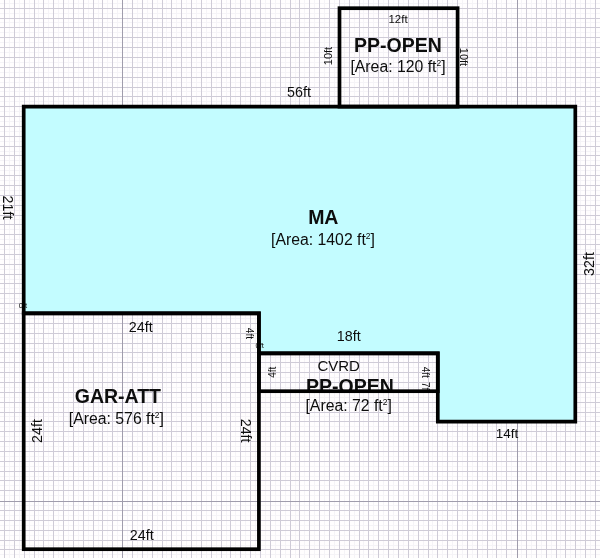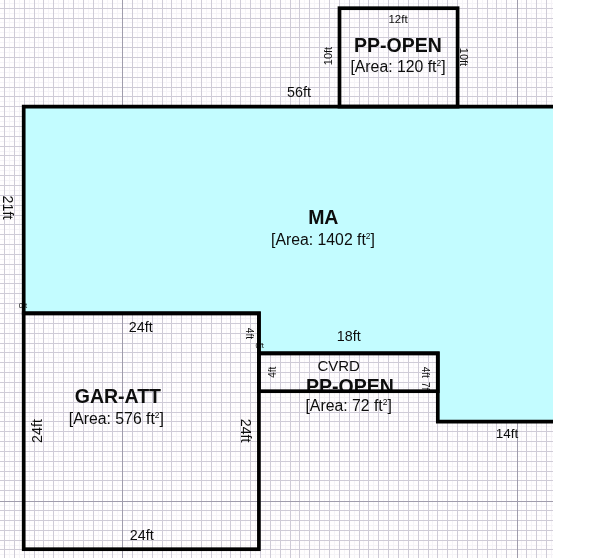--- a/index.html
+++ b/index.html
@@ -1,16 +1,16 @@
 <!DOCTYPE html>
 <html><head>
 <meta charset="utf-8">
 <style>
 html,body{margin:0;padding:0}
-.page{position:relative;width:553px;height:558px;overflow:hidden;background:#f9a8d4}
+.page{position:relative;width:600px;height:558px;overflow:hidden;background:#f9a8d4}
 text{font-family:"Liberation Sans",sans-serif;fill:#0d0d0d}
 </style>
 </head>
 <body>
 <div class="page">
 <svg width="600" height="558" viewBox="0 0 600 558">
 
 <g>
 <rect x="0" y="0" width="600" height="558" fill="#fffdfe"></rect>
 <path d="M9.5 0V558M19.5 0V558M29.5 0V558M38.5 0V558M48.5 0V558M58.5 0V558M68.5 0V558M78.5 0V558M88.5 0V558M98.5 0V558M107.5 0V558M117.5 0V558M127.5 0V558M137.5 0V558M147.5 0V558M157.5 0V558M166.5 0V558M176.5 0V558M186.5 0V558M196.5 0V558M206.5 0V558M216.5 0V558M226.5 0V558M235.5 0V558M245.5 0V558M255.5 0V558M265.5 0V558M275.5 0V558M285.5 0V558M295.5 0V558M304.5 0V558M314.5 0V558M324.5 0V558M334.5 0V558M344.5 0V558M354.5 0V558M363.5 0V558M373.5 0V558M383.5 0V558M393.5 0V558M403.5 0V558M413.5 0V558M423.5 0V558M432.5 0V558M442.5 0V558M452.5 0V558M462.5 0V558M472.5 0V558M482.5 0V558M492.5 0V558M501.5 0V558M511.5 0V558M521.5 0V558M531.5 0V558M541.5 0V558M551.5 0V558M560.5 0V558M570.5 0V558M580.5 0V558M590.5 0V558M0 3.5H600M0 13.5H600M0 22.5H600M0 32.5H600M0 42.5H600M0 52.5H600M0 62.5H600M0 72.5H600M0 82.5H600M0 91.5H600M0 101.5H600M0 111.5H600M0 121.5H600M0 131.5H600M0 141.5H600M0 151.5H600M0 160.5H600M0 170.5H600M0 180.5H600M0 190.5H600M0 200.5H600M0 210.5H600M0 219.5H600M0 229.5H600M0 239.5H600M0 249.5H600M0 259.5H600M0 269.5H600M0 279.5H600M0 288.5H600M0 298.5H600M0 308.5H600M0 318.5H600M0 328.5H600M0 338.5H600M0 348.5H600M0 357.5H600M0 367.5H600M0 377.5H600M0 387.5H600M0 397.5H600M0 407.5H600M0 416.5H600M0 426.5H600M0 436.5H600M0 446.5H600M0 456.5H600M0 466.5H600M0 476.5H600M0 485.5H600M0 495.5H600M0 505.5H600M0 515.5H600M0 525.5H600M0 535.5H600M0 545.5H600M0 554.5H600" stroke="#f5f3f7" stroke-width="1"></path>

